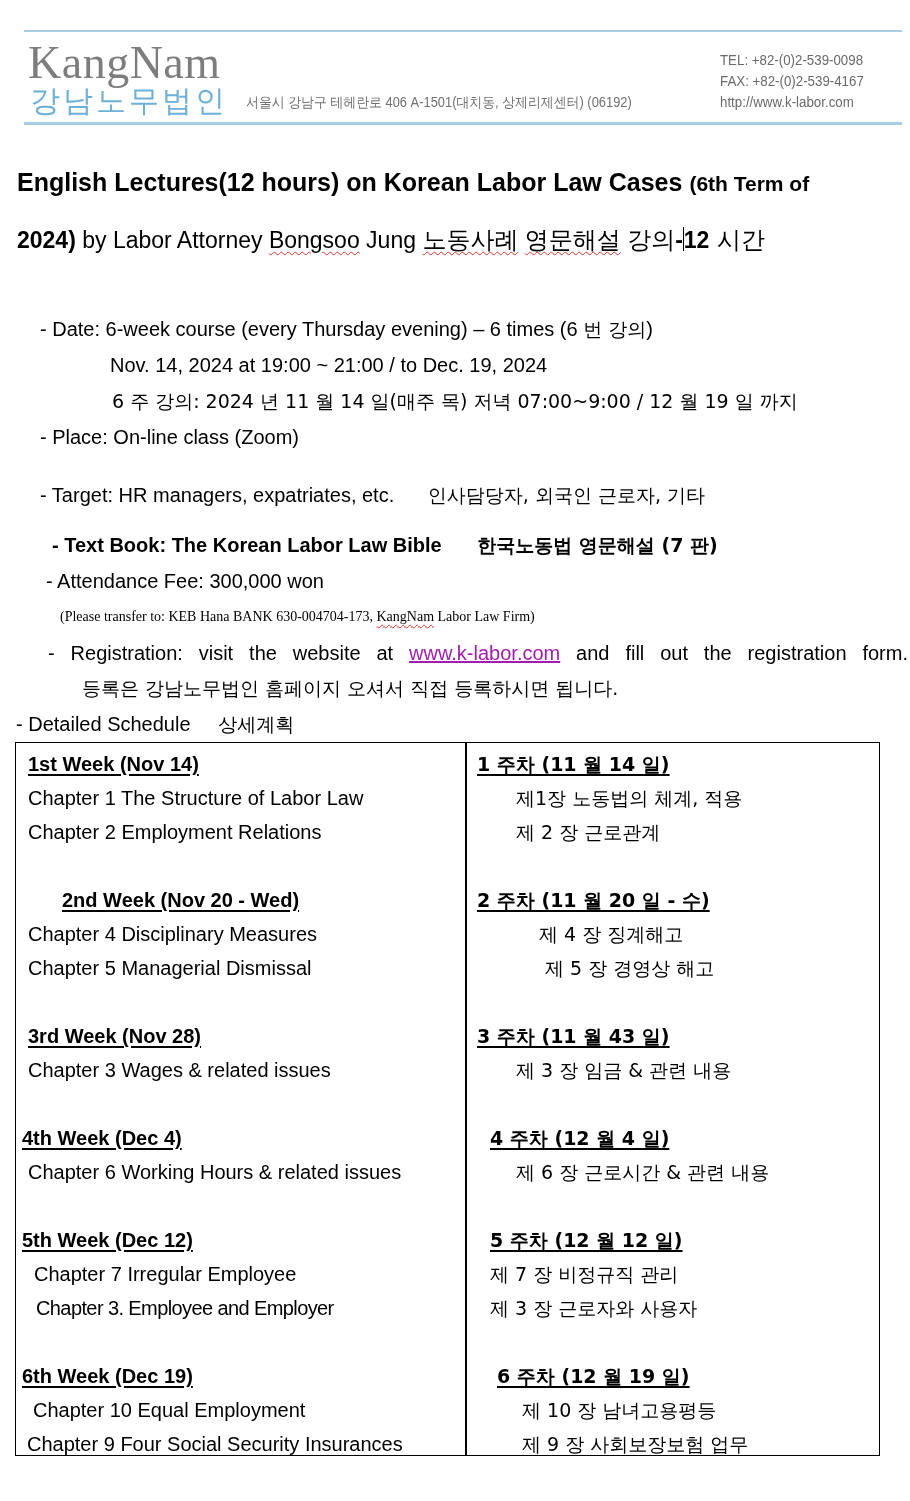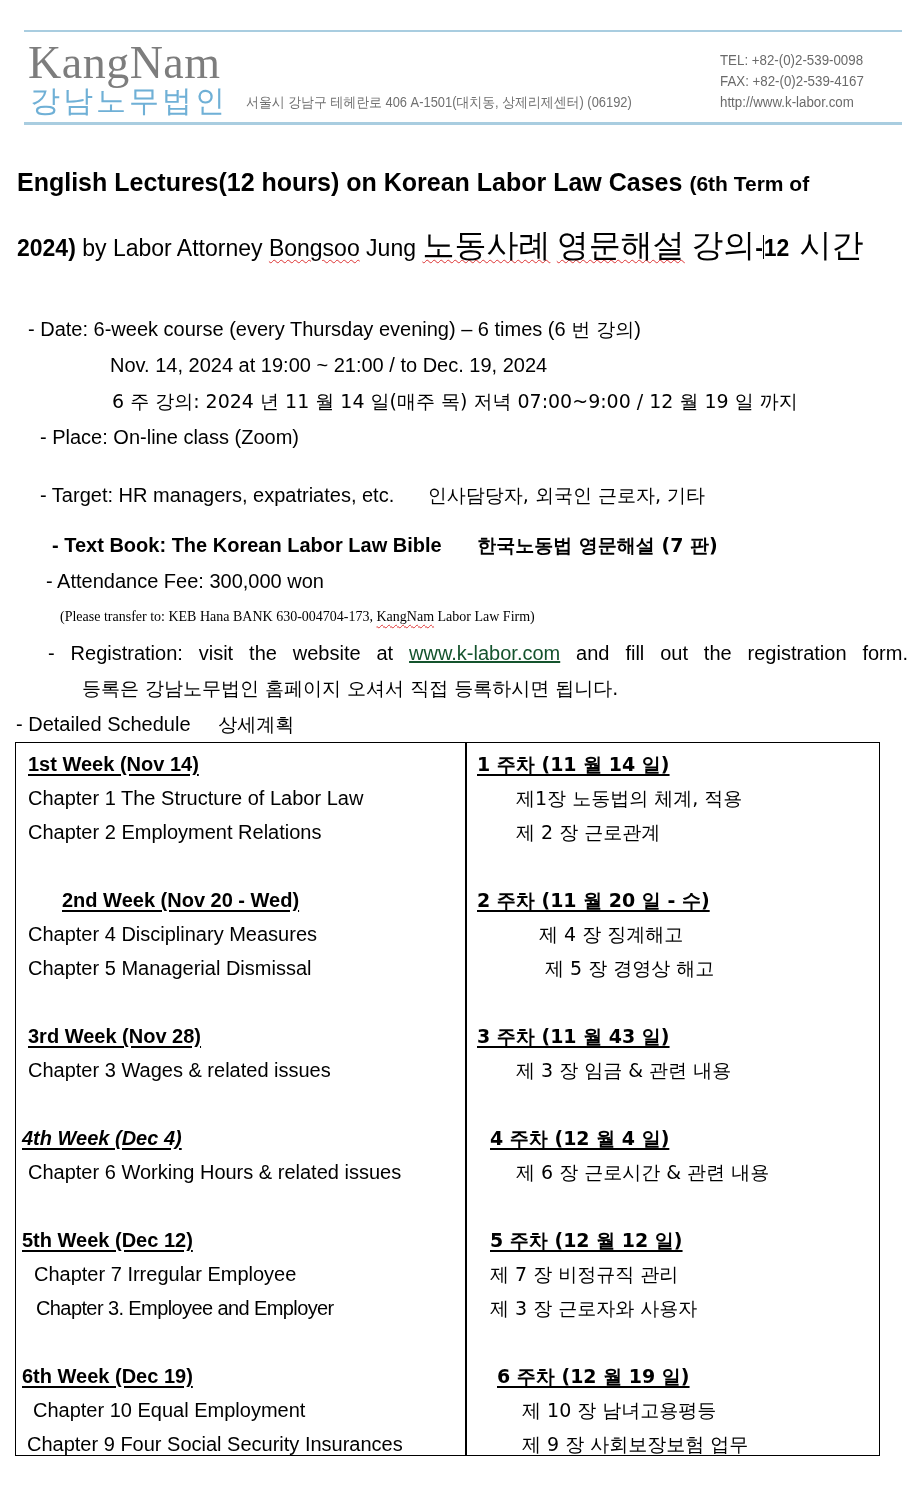--- a/index.html
+++ b/index.html
@@ -13,29 +13,29 @@
     .lh-brand { position: absolute; left: 4px; top: 8px; font-family: "Liberation Serif", "DejaVu Serif", serif; font-size: 46px; color: #7d7d7d; letter-spacing: 0.5px; line-height: 50px; }
     .lh-korean-name { position: absolute; left: 6px; top: 54px; font-family: "DejaVu Sans", sans-serif; font-size: 30px; color: #6fb0d6; line-height: 34px; letter-spacing: 3px; }
     .lh-address { position: absolute; left: 222px; top: 64px; font-size: 14px; color: #707070; white-space: nowrap; transform: scaleX(0.92); transform-origin: left; }
     .lh-contact { position: absolute; left: 696px; top: 20px; font-size: 14px; color: #6a6a6a; line-height: 21px; white-space: nowrap; transform: scaleX(0.95); transform-origin: left; }
 
     .title-line { position: absolute; left: 17px; white-space: nowrap; }
     .t1 { top: 168px; font-size: 25px; font-weight: bold; }
     .t1 .small { font-size: 21px; }
     .t2 { top: 224px; font-size: 23px; }
     .t2 .bold { font-weight: bold; }
-    .t2 .kr { font-family: "DejaVu Sans", sans-serif; font-size: 32px; }
+    .t2 .kr { font-family: "DejaVu Sans", sans-serif; font-size: 24px; }
     .squiggle { text-decoration: underline wavy #d33; text-decoration-thickness: 1px; text-underline-offset: 3px; }
     .cursor { display: inline-block; width: 1px; height: 24px; background: #000; vertical-align: -3px; }
 
     .line { position: absolute; white-space: nowrap; font-size: 20px; line-height: 26px; }
     .line .kr { font-family: "DejaVu Sans", sans-serif; font-size: 19px; }
     .line.bold { font-weight: bold; }
     .serif { font-family: "Liberation Serif", "DejaVu Serif", serif; font-size: 14px; }
-    .link { color: #14532d; text-decoration: underline; }
+    .link { color: #a21caf; text-decoration: underline; }
 
     .schedule { position: absolute; left: 15px; top: 742px; width: 865px; height: 714px; border: 1.5px solid #000; }
     .col-divider { position: absolute; left: 449px; top: 0; width: 1.5px; height: 100%; background: #000; }
     .cell { position: absolute; white-space: nowrap; font-size: 20px; line-height: 26px; }
     .cell.hd { font-weight: bold; text-decoration: underline; text-underline-offset: 3px; text-align: right; }
     .cell .kr { font-family: "DejaVu Sans", sans-serif; font-size: 19px; }
     .cell.narrow { letter-spacing: -0.6px; }
   </style>
 </head>
 <body>
@@ -56,21 +56,21 @@
 <div class="title-line t1">
   <span>English Lectures(12 hours) on Korean Labor Law Cases </span><span class="small">(6th Term of</span>
 </div>
 <div class="title-line t2">
   <span class="bold">2024)</span><span> by Labor Attorney </span><span class="squiggle">Bongsoo</span><span> Jung </span>
   <span class="kr squiggle">노동사례</span>
   <span class="kr squiggle">영문해설</span>
   <span class="kr">강의</span><span class="bold">-</span><span class="cursor"></span><span class="bold">12</span><span class="kr"> 시간</span>
 </div>
 
-<div class="line" style="left:28px; top:316px;text-align:right;">
+<div class="line" style="left:40px; top:316px;text-align:right;">
   <span>- Date: 6-week course (every Thursday evening) – 6 times (6 </span><span class="kr">번 강의</span><span>)</span>
 </div>
 <div class="line" style="left:110px; top:352px;">Nov. 14, 2024 at 19:00 ~ 21:00 / to Dec. 19, 2024</div>
 <div class="line" style="left:112px; top:388px;">
   <span class="kr">6 주 강의: 2024 년 11 월 14 일(매주 목) 저녁 07:00~9:00 / 12 월 19 일 까지</span>
 </div>
 <div class="line" style="left:40px; top:424px;">- Place: On-line class (Zoom)</div>
 
 <div class="line" style="left:40px; top:482px;">
   <span>- Target: HR managers, expatriates, etc.</span>
@@ -122,21 +122,21 @@
   <div class="cell" style="left:12px; top:212px;"><span class="">Chapter 5   Managerial Dismissal</span></div>
   <div class="cell hd" style="left:461px; top:144px;"><span class="kr"> 2 주차  (11 월 20 일  -  수) </span></div>
   <div class="cell" style="left:523px; top:178px;"><span class="kr">제 4 장  징계해고</span></div>
   <div class="cell" style="left:529px; top:212px;"><span class="kr">제 5 장  경영상  해고</span></div>
 
   <div class="cell hd" style="left:12px; top:280px;">3rd Week (Nov 28)</div>
   <div class="cell" style="left:12px; top:314px;">Chapter 3   Wages &amp; related issues</div>
   <div class="cell hd" style="left:461px; top:280px;"><span class="kr">3 주차  (11 월  43 일)</span></div>
   <div class="cell" style="left:500px; top:314px;"><span class="kr">제 3 장  임금  &amp;  관련  내용</span></div>
 
-  <div class="cell hd" style="left:0px; top:382px; padding-left:6px;font-style:italic;">4th Week (Dec 4) </div>
+  <div class="cell hd" style="left:0px; top:382px; padding-left:6px;">4th Week (Dec 4) </div>
   <div class="cell" style="left:12px; top:416px;">Chapter 6   Working Hours &amp; related issues</div>
   <div class="cell hd" style="left:474px; top:382px;"><span class="kr">4 주차  (12 월  4 일) </span></div>
   <div class="cell" style="left:500px; top:416px;"><span class="kr">제 6 장  근로시간  &amp;  관련  내용</span></div>
 
   <div class="cell hd" style="left:6px; top:484px;">5th Week (Dec 12)</div>
   <div class="cell" style="left:18px; top:518px;">Chapter 7  Irregular Employee</div>
   <div class="cell narrow" style="left:20px; top:552px;">Chapter 3. Employee and Employer</div>
   <div class="cell hd" style="left:474px; top:484px;"><span class="kr">5 주차  (12 월  12 일)</span></div>
   <div class="cell" style="left:474px; top:518px;"><span class="kr">제 7 장  비정규직  관리</span></div>
   <div class="cell" style="left:474px; top:552px;"><span class="kr">제 3 장  근로자와  사용자</span></div>

